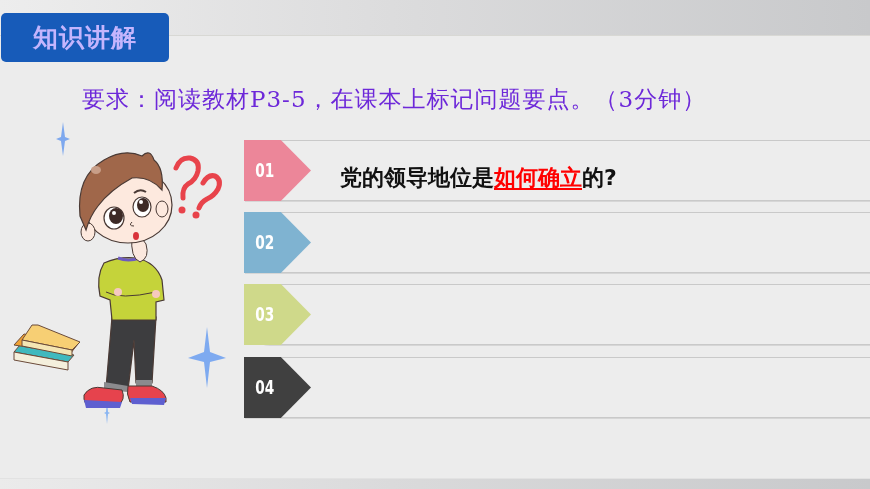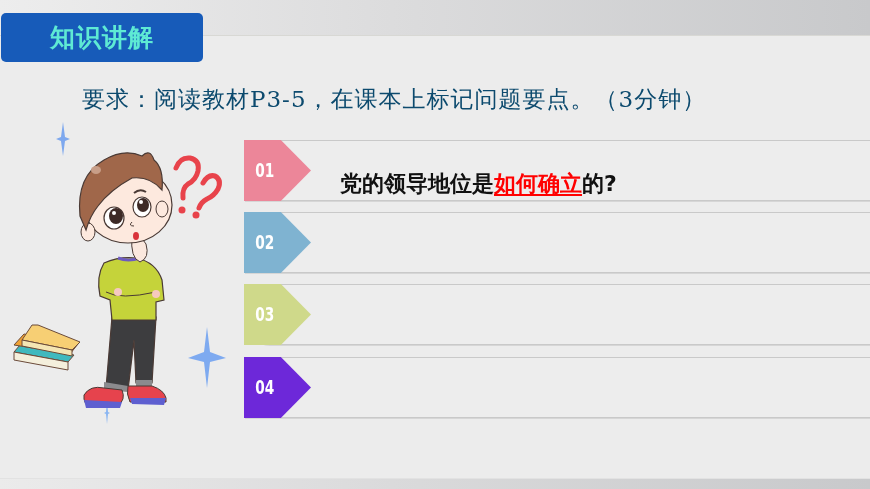--- a/index.html
+++ b/index.html
@@ -13,36 +13,36 @@
       position: absolute; left: 0; top: 0; width: 870px; height: 36px;
       background: linear-gradient(to right, #ededed 0%, #dcdcdd 45%, #c8c9cb 100%);
       border-bottom: 1px solid #d8d8d4;
     }
     .bottom-bar {
       position: absolute; left: 0; top: 478px; width: 870px; height: 11px;
       background: linear-gradient(to right, #ebebeb 0%, #dadadb 45%, #c8c9cb 100%);
       border-top: 1px solid #e2e2e2;
     }
     .section-tag {
-      position: absolute; left: 1px; top: 13px; width: 202px; height: 49px;
+      position: absolute; left: 1px; top: 13px; width: 168px; height: 49px;
       background: #175bb9;
       border-radius: 5px;
-      color: #5eead4;
+      color: #c4b5fd;
       font-family: "DejaVu Sans", sans-serif;
       font-weight: bold;
       font-size: 25px;
       line-height: 49px;
       text-align: center;
       letter-spacing: 1px;
     }
     .requirement {
       position: absolute; left: 82px; top: 84px;
       font-family: "DejaVu Serif", "Liberation Serif", serif;
       font-size: 23px;
-      color: #0c4a6e;
+      color: #6d28d9;
       white-space: nowrap;
       letter-spacing: 1px;
     }
     .card {
       position: absolute; left: 244px; width: 652px; height: 61px;
       background: #ededed;
       border: 1px solid #c9c9c9;
       box-shadow: 1px 1px 0 #d6d6d6;
     }
     .badge {
@@ -54,21 +54,21 @@
       line-height: 61px;
       text-align: center;
       color: #ffffff;
       font-family: "DejaVu Sans Condensed", "DejaVu Sans", sans-serif;
       font-weight: bold;
       font-size: 19px;
       transform: scaleX(0.8);
       transform-origin: 24px 50%;
     }
     .question {
-      position: absolute; left: 95px; top: 12px; height: 61px;
+      position: absolute; left: 95px; top: 6px; height: 61px;
       line-height: 61px;
       font-family: "DejaVu Sans", sans-serif;
       font-weight: bold;
       font-size: 22px;
       color: #111111;
       white-space: nowrap;
       letter-spacing: 0px;
     }
     .hl {
       color: #ff0000;
@@ -176,18 +176,18 @@
   </div>
 </div>
 
 <div class="card" style="top:284px;border-radius:25px;">
   <div class="badge" style="background:#cfd98a;">
     <div class="badge-num">03</div>
   </div>
 </div>
 
 <div class="card" style="top:357px;">
-  <div class="badge" style="background:#6d28d9;">
+  <div class="badge" style="background:#404040;">
     <div class="badge-num">04</div>
   </div>
 </div>
 
 <div class="bottom-bar"></div>
 
 </body></html>

